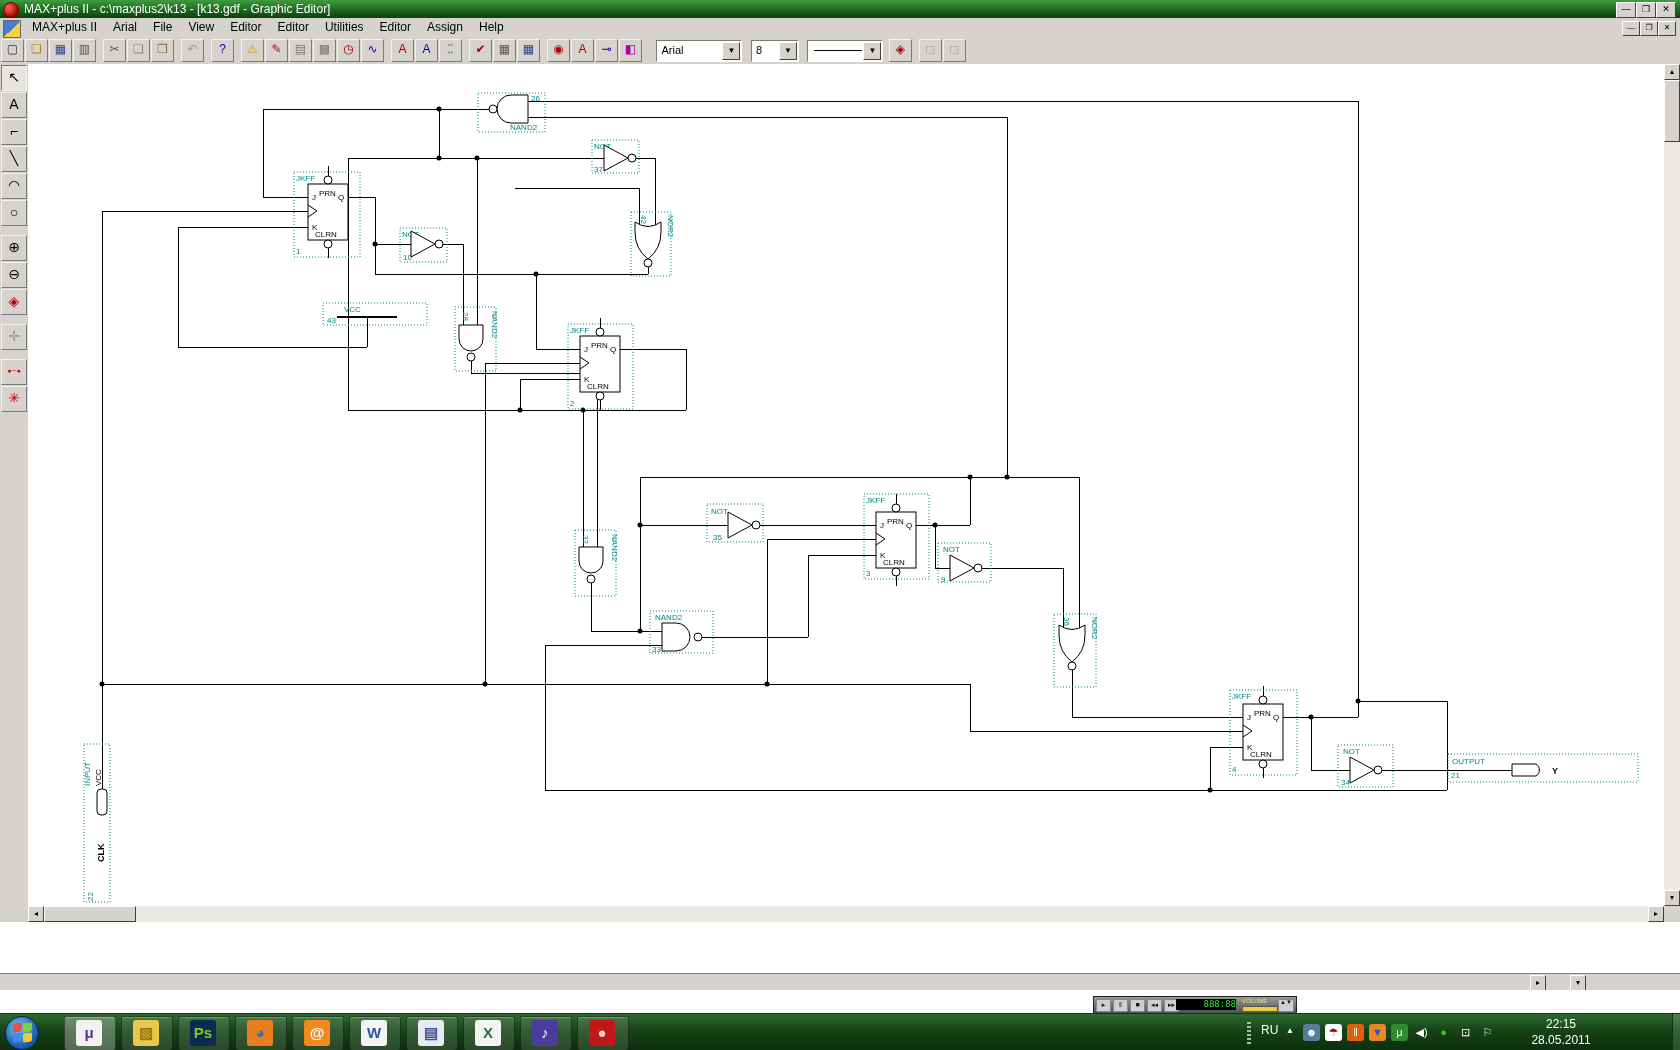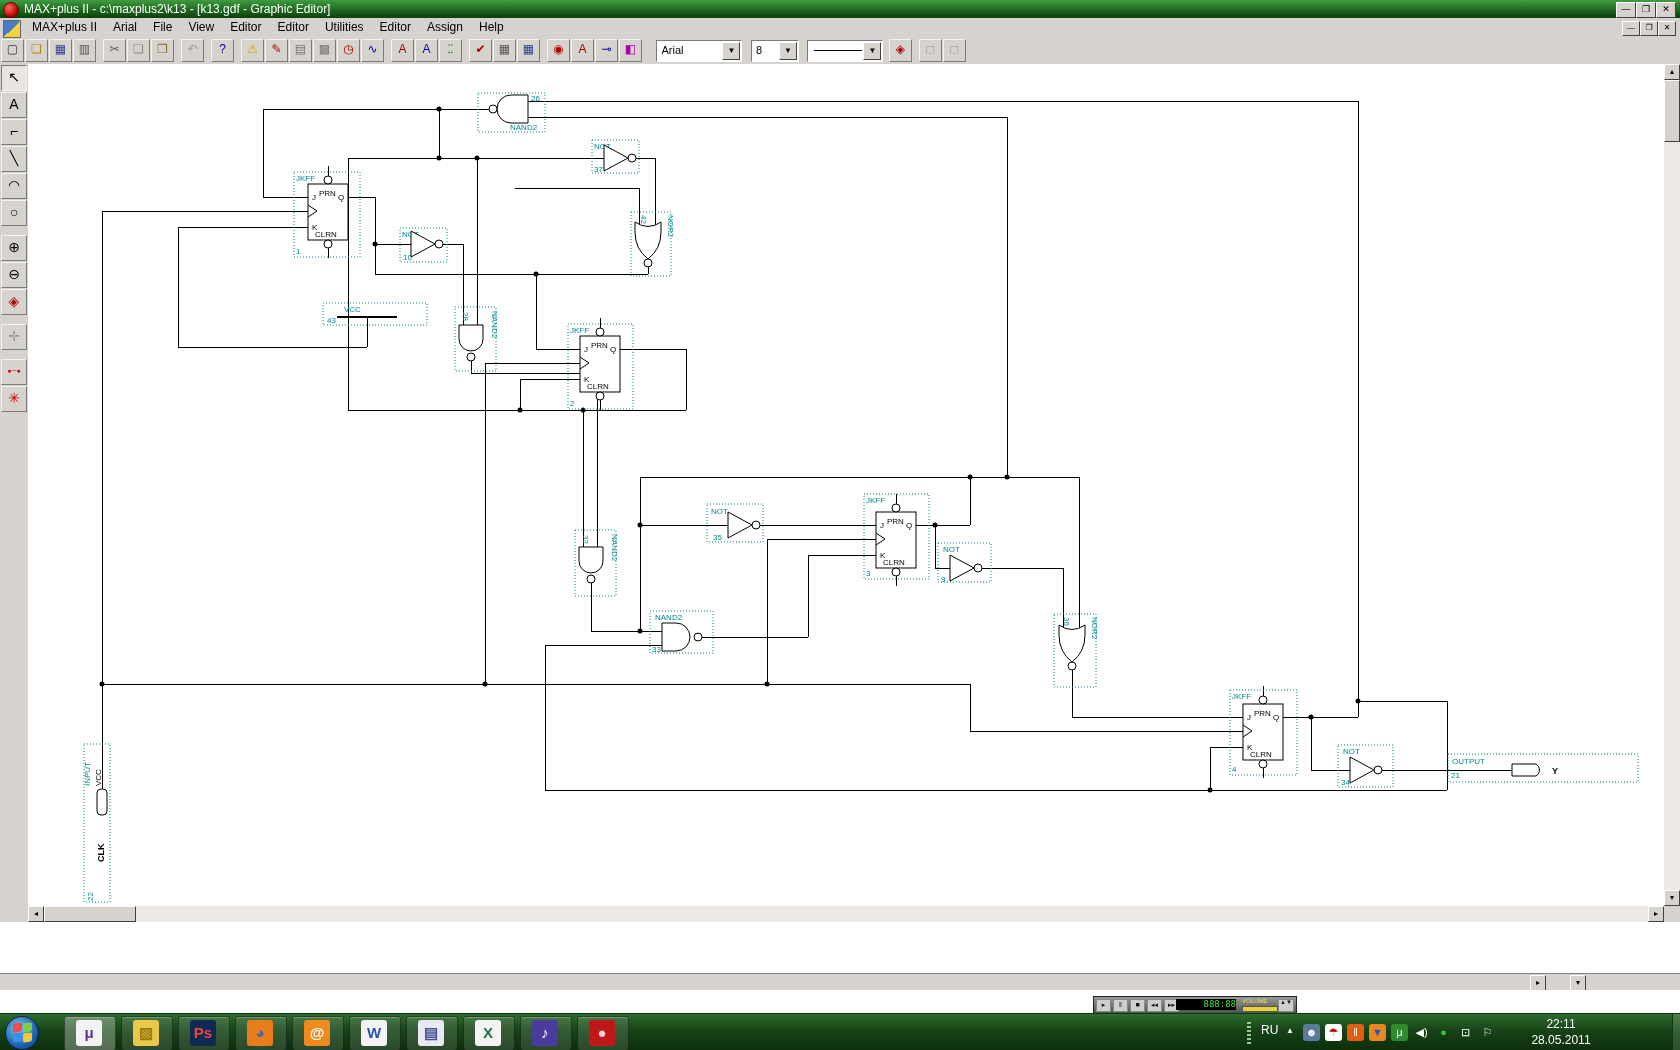--- a/index.html
+++ b/index.html
@@ -451,21 +451,21 @@
     <div class="flagq" style="left:17px;top:16px;background:#f5c73c;transform:skewY(-8deg);"></div>
   </div>
   <div id="taskapps">
       <div class="tapp abs active" style="left: 64px;">
         <div class="appicon" style="background: rgb(242, 242, 242); color: rgb(90, 45, 145);">μ</div>
       </div>
       <div class="tapp abs" style="left: 121px;">
         <div class="appicon" style="background: rgb(232, 199, 74); color: rgb(154, 122, 16);">▨</div>
       </div>
       <div class="tapp abs" style="left: 178px;">
-        <div class="appicon" style="background: rgb(13, 42, 82); color: #ef4444;">Ps</div>
+        <div class="appicon" style="background: rgb(13, 42, 82); color: #84cc16;">Ps</div>
       </div>
       <div class="tapp abs" style="left: 235px;">
         <div class="appicon" style="background: rgb(232, 125, 30); color: rgb(58, 106, 176);">◕</div>
       </div>
       <div class="tapp abs" style="left: 292px;">
         <div class="appicon" style="background: rgb(240, 138, 29); color: rgb(255, 255, 255);">@</div>
       </div>
       <div class="tapp abs" style="left: 349px;">
         <div class="appicon" style="background: rgb(244, 244, 244); color: rgb(42, 85, 164);">W</div>
       </div>
@@ -490,17 +490,17 @@
       <div class="trayicon abs" style="left: 1325px; background: rgb(255, 255, 255); color: rgb(192, 0, 0);">☂</div>
       <div class="trayicon abs" style="left: 1347px; background: rgb(224, 96, 16); color: rgb(255, 255, 255);">‖</div>
       <div class="trayicon abs" style="left: 1369px; background: rgb(232, 135, 30); color: rgb(34, 85, 204);">▼</div>
       <div class="trayicon abs" style="left: 1391px; background: rgb(46, 139, 46); color: rgb(255, 255, 255);">μ</div>
       <div class="trayicon abs" style="left: 1413px; background: transparent; color: rgb(255, 255, 255);">◀)</div>
       <div class="trayicon abs" style="left: 1435px; background: transparent; color: rgb(53, 196, 53);">●</div>
       <div class="trayicon abs" style="left: 1457px; background: transparent; color: rgb(255, 255, 255);">⊡</div>
       <div class="trayicon abs" style="left: 1479px; background: transparent; color: rgb(224, 224, 224);">⚐</div>
     </div>
   <div id="clock" class="abs">
-    <div>22:11</div>
+    <div>22:15</div>
     <div>28.05.2011</div>
   </div>
   <div id="showdesk" class="abs"></div>
 </div>
 
 </body></html>

